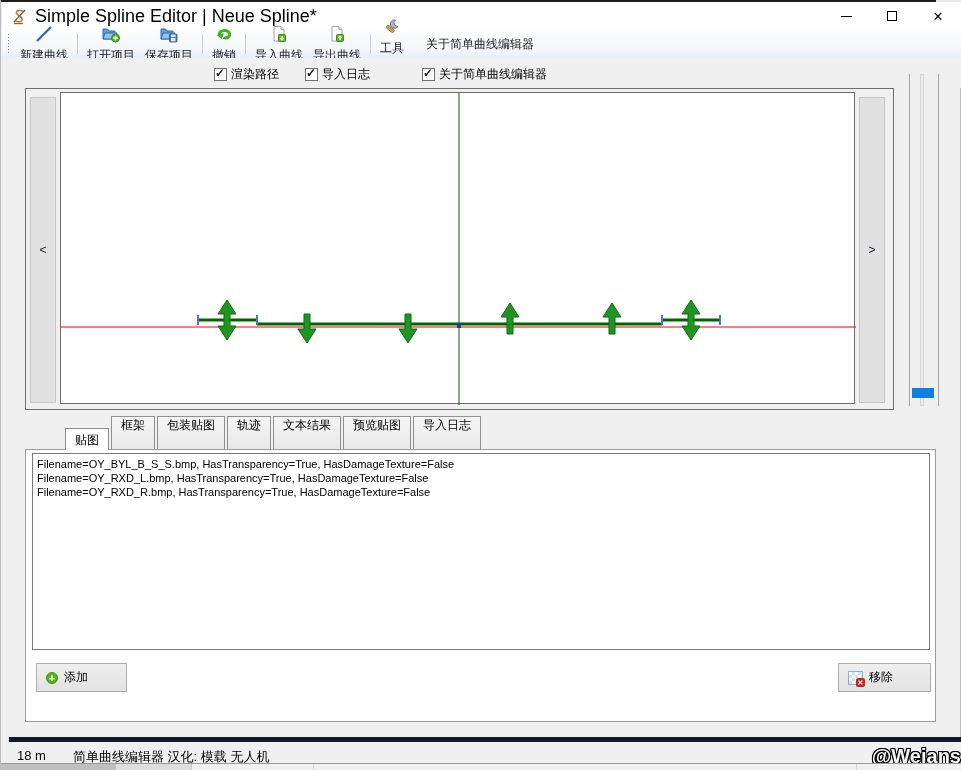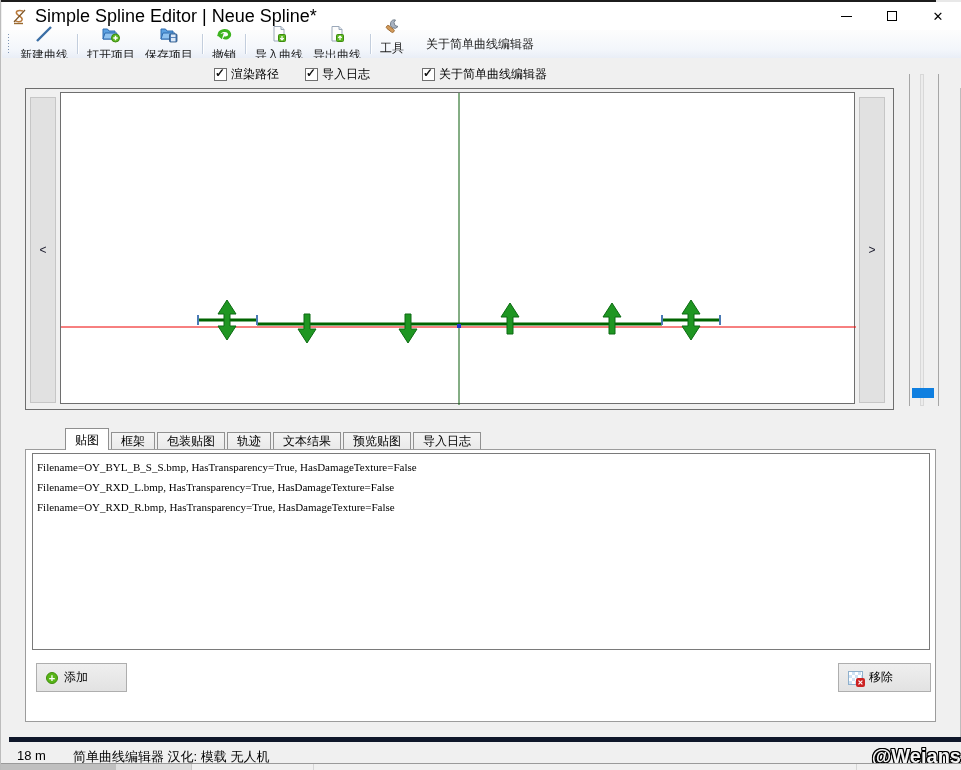--- a/index.html
+++ b/index.html
@@ -49,25 +49,25 @@
 
   
   #vslider { position:absolute; left:900px; top:72px; width:45px; height:338px; }
   .tickline { position:absolute; top:2px; width:1px; height:332px; background:#a6a6a6; }
   #tick-l { left:8px; } #tick-r { left:37px; }
   #groove { position:absolute; left:19px; top:2px; width:4px; height:332px; background:#ececec; border:1px solid #d8d8d8; }
   #slider-thumb { position:absolute; left:11px; top:316px; width:22px; height:10px; }
 
   
   #tabs-row { position:absolute; left:24px; top:428px; width:911px; height:22px; display:flex; align-items:flex-end;padding-left:40px; }
-  .tab { height:18px; line-height:17px; padding:0 9px; font-size:12px; color:#000; background:linear-gradient(#f4f4f4,#e9e9e9); border:1px solid #919191; border-bottom:none; margin-left:2px; }
+  .tab { height:34px; line-height:17px; padding:0 9px; font-size:12px; color:#000; background:linear-gradient(#f4f4f4,#e9e9e9); border:1px solid #919191; border-bottom:none; margin-left:2px; }
   .tab.active { height:22px; line-height:22px; background:#fff; margin-left:0; position:relative; z-index:3; border:1px solid #8f8f8f; border-bottom:none; }
   #tab-page { position:absolute; left:24px; top:449px; width:911px; height:273px; background:#fff; border:1px solid #9c9c9c; z-index:1; }
 
-  #texture-box { position:absolute; left:6px; top:3px; width:898px; height:197px; background:#fff; border:1px solid #7a7a7a; font-family:Liberation Serif, serif; font-size:11px; line-height:20px; color:#000; padding:3px 4px; overflow:hidden; white-space:pre; }
+  #texture-box { position:absolute; left:6px; top:3px; width:898px; height:197px; background:#fff; border:1px solid #7a7a7a; font-family:Liberation Sans, sans-serif; font-size:11px; line-height:14px; color:#000; padding:3px 4px; overflow:hidden; white-space:pre; }
 
   .page-btn { position:absolute; top:213px; height:29px; background:linear-gradient(#efefef,#e2e2e2); border:1px solid #aeaeae; display:flex; align-items:center; font-size:12px; color:#000; gap:6px; padding-left:9px; }
   #add-btn { left:10px; width:91px; }
   #remove-btn { left:812px; width:93px; }
   .plus-badge { width:12px; height:12px; border-radius:50%; background:#58b517; color:#fff; font-size:11px; line-height:11px; text-align:center; font-weight:bold; border:1px solid #3f8d0d; }
   .img-chip { position:relative; width:15px; height:14px; border:1px solid #8fb0cc;
     background-image:linear-gradient(45deg,#cfe2f4 25%,transparent 25%,transparent 75%,#cfe2f4 75%),linear-gradient(45deg,#cfe2f4 25%,#ffffff 25%,#ffffff 75%,#cfe2f4 75%);
     background-size:6px 6px; background-position:0 0,3px 3px; }
   .img-chip .x-badge { position:absolute; right:-3px; bottom:-3px; width:9px; height:9px; border-radius:2px; background:#cc2222; color:#fff; font-size:7px; line-height:9px; text-align:center; font-weight:bold; }
 

